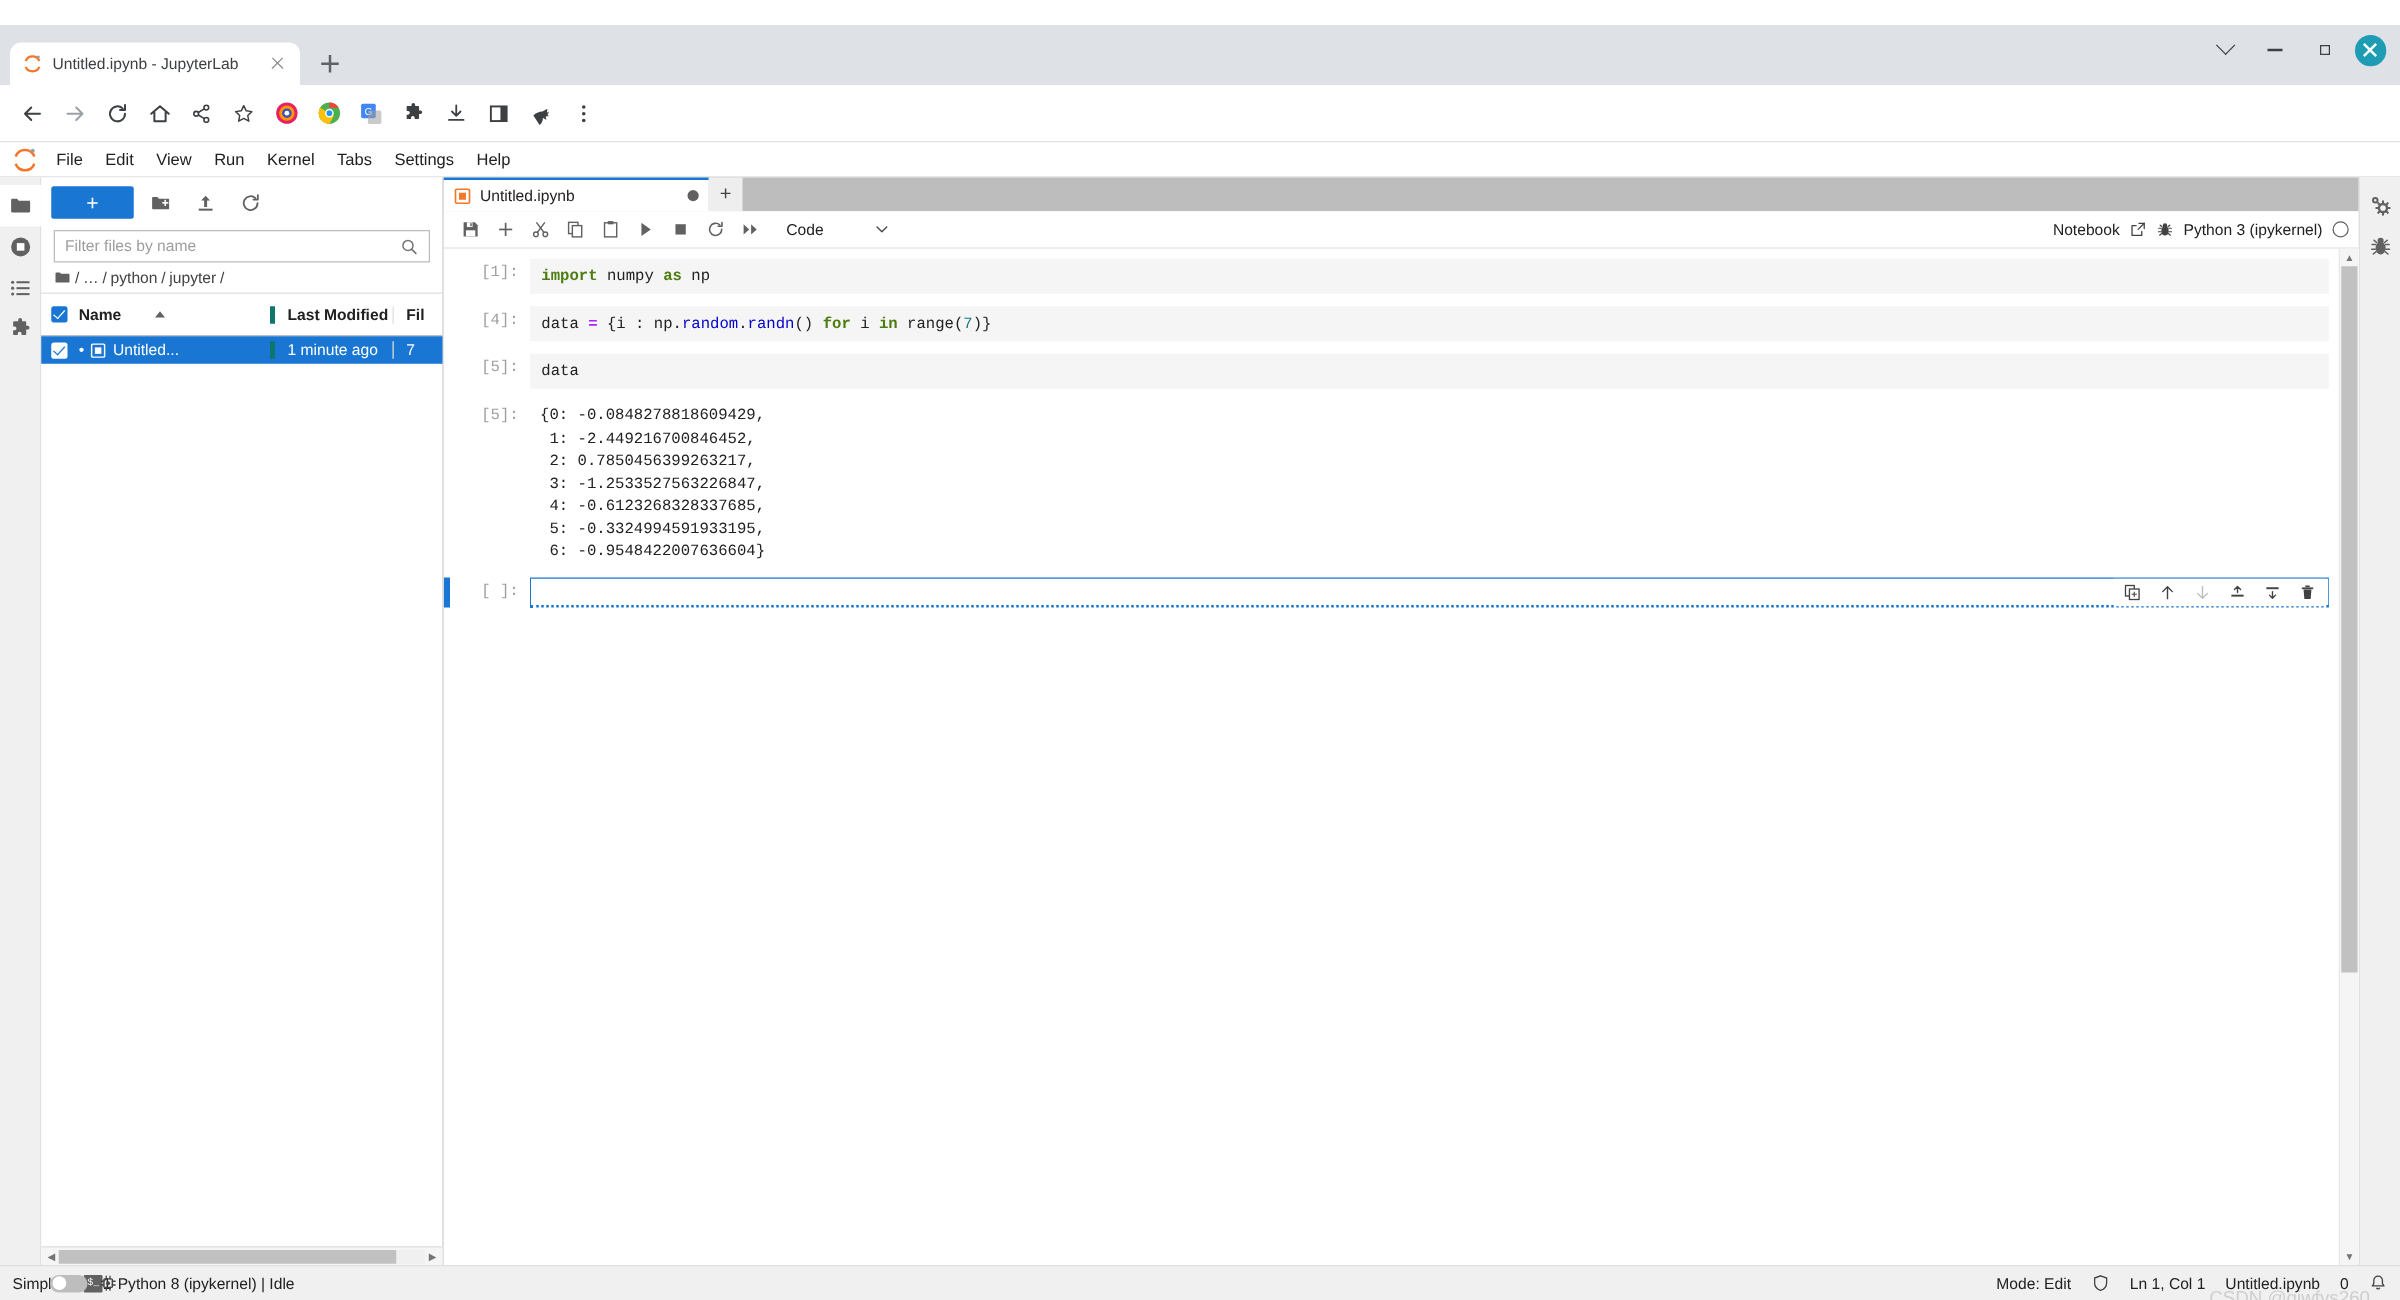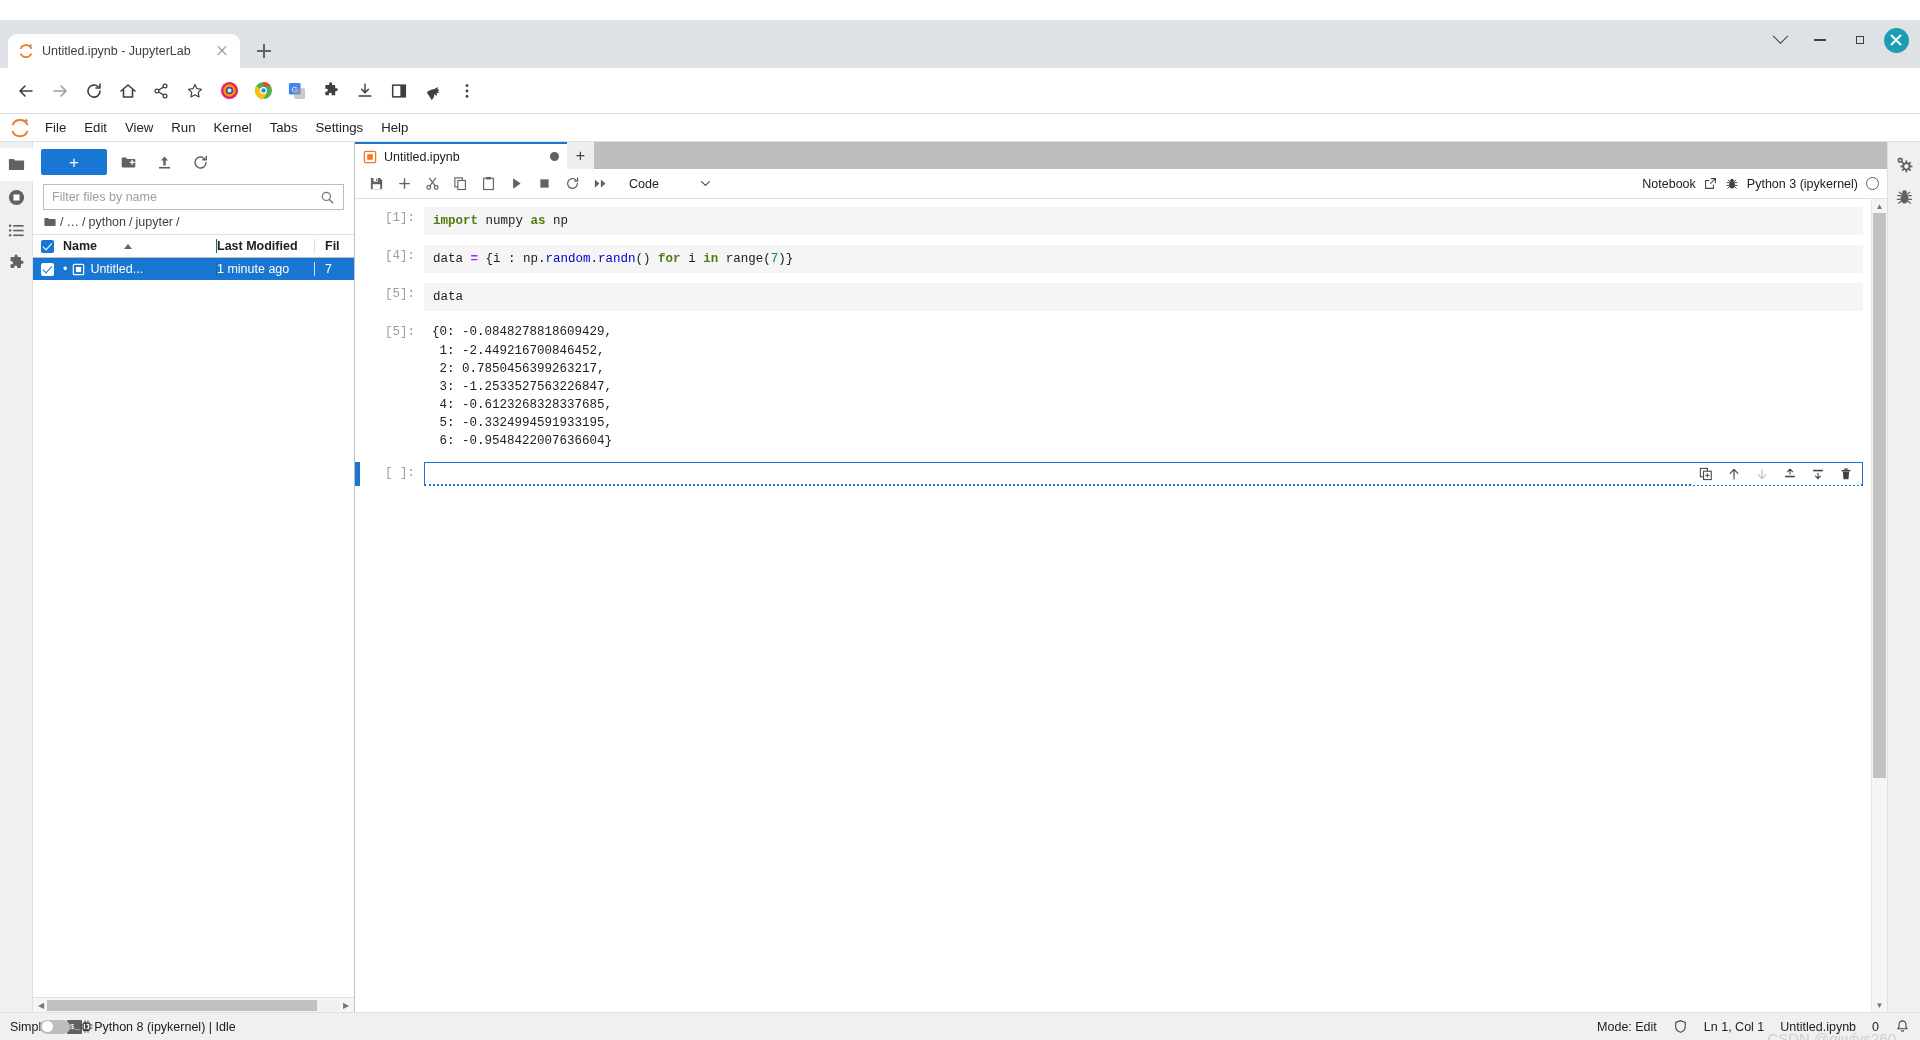--- a/index.html
+++ b/index.html
@@ -127,34 +127,34 @@
   .fb-filter input {
     flex: 1; border: none; outline: none; font-size: 12.5px; color: #757575;
     font-family: "Liberation Sans", sans-serif; background: transparent;
   }
   .fb-filter input::placeholder { color: #9e9e9e; }
   .fb-crumbs {
     display: flex; align-items: center; gap: 3px; padding: 5px 10px 5px 10px;
     font-size: 12.5px; color: #424242;
   }
   .fb-head {
-    display: flex; align-items: center; height: 24px; border-top: 1px solid #e0e0e0;
+    display: flex; align-items: center; height: 35px; border-top: 1px solid #e0e0e0;
     border-bottom: 1px solid #bdbdbd; font-size: 12.5px; font-weight: bold; color: #212121;
     padding-left: 8px;
   }
   .cbx {
     width: 13px; height: 13px; background: #1976d2; border-radius: 2px;
     position: relative; flex: 0 0 13px;
   }
   .cbx::after {
     content: ""; position: absolute; left: 4px; top: 1.2px; width: 4px; height: 7.5px;
     border: solid #fff; border-width: 0 1.8px 1.8px 0; transform: rotate(42deg);
   }
   .col-name { flex: 1; padding-left: 9px; display: flex; align-items: center; gap: 5px; }
-  .col-mod { width: 98px; border-left: 1px solid #0f766e; }
+  .col-mod { width: 98px; border-left: 4px solid #0f766e; padding-left: 10px; }
   .col-size { width: 40px; border-left: 1px solid #e0e0e0; padding-left: 10px; overflow: hidden; }
   .sort-caret {
     width: 0; height: 0; border-left: 4px solid transparent; border-right: 4px solid transparent;
     border-bottom: 5px solid #616161; margin-left: 22px;
   }
   .fb-row {
     display: flex; align-items: center; height: 22px; font-size: 12.5px;
     background: #1976d2; color: #fff; padding-left: 8px;
   }
   .fb-row .cbx { background: #fff; }

